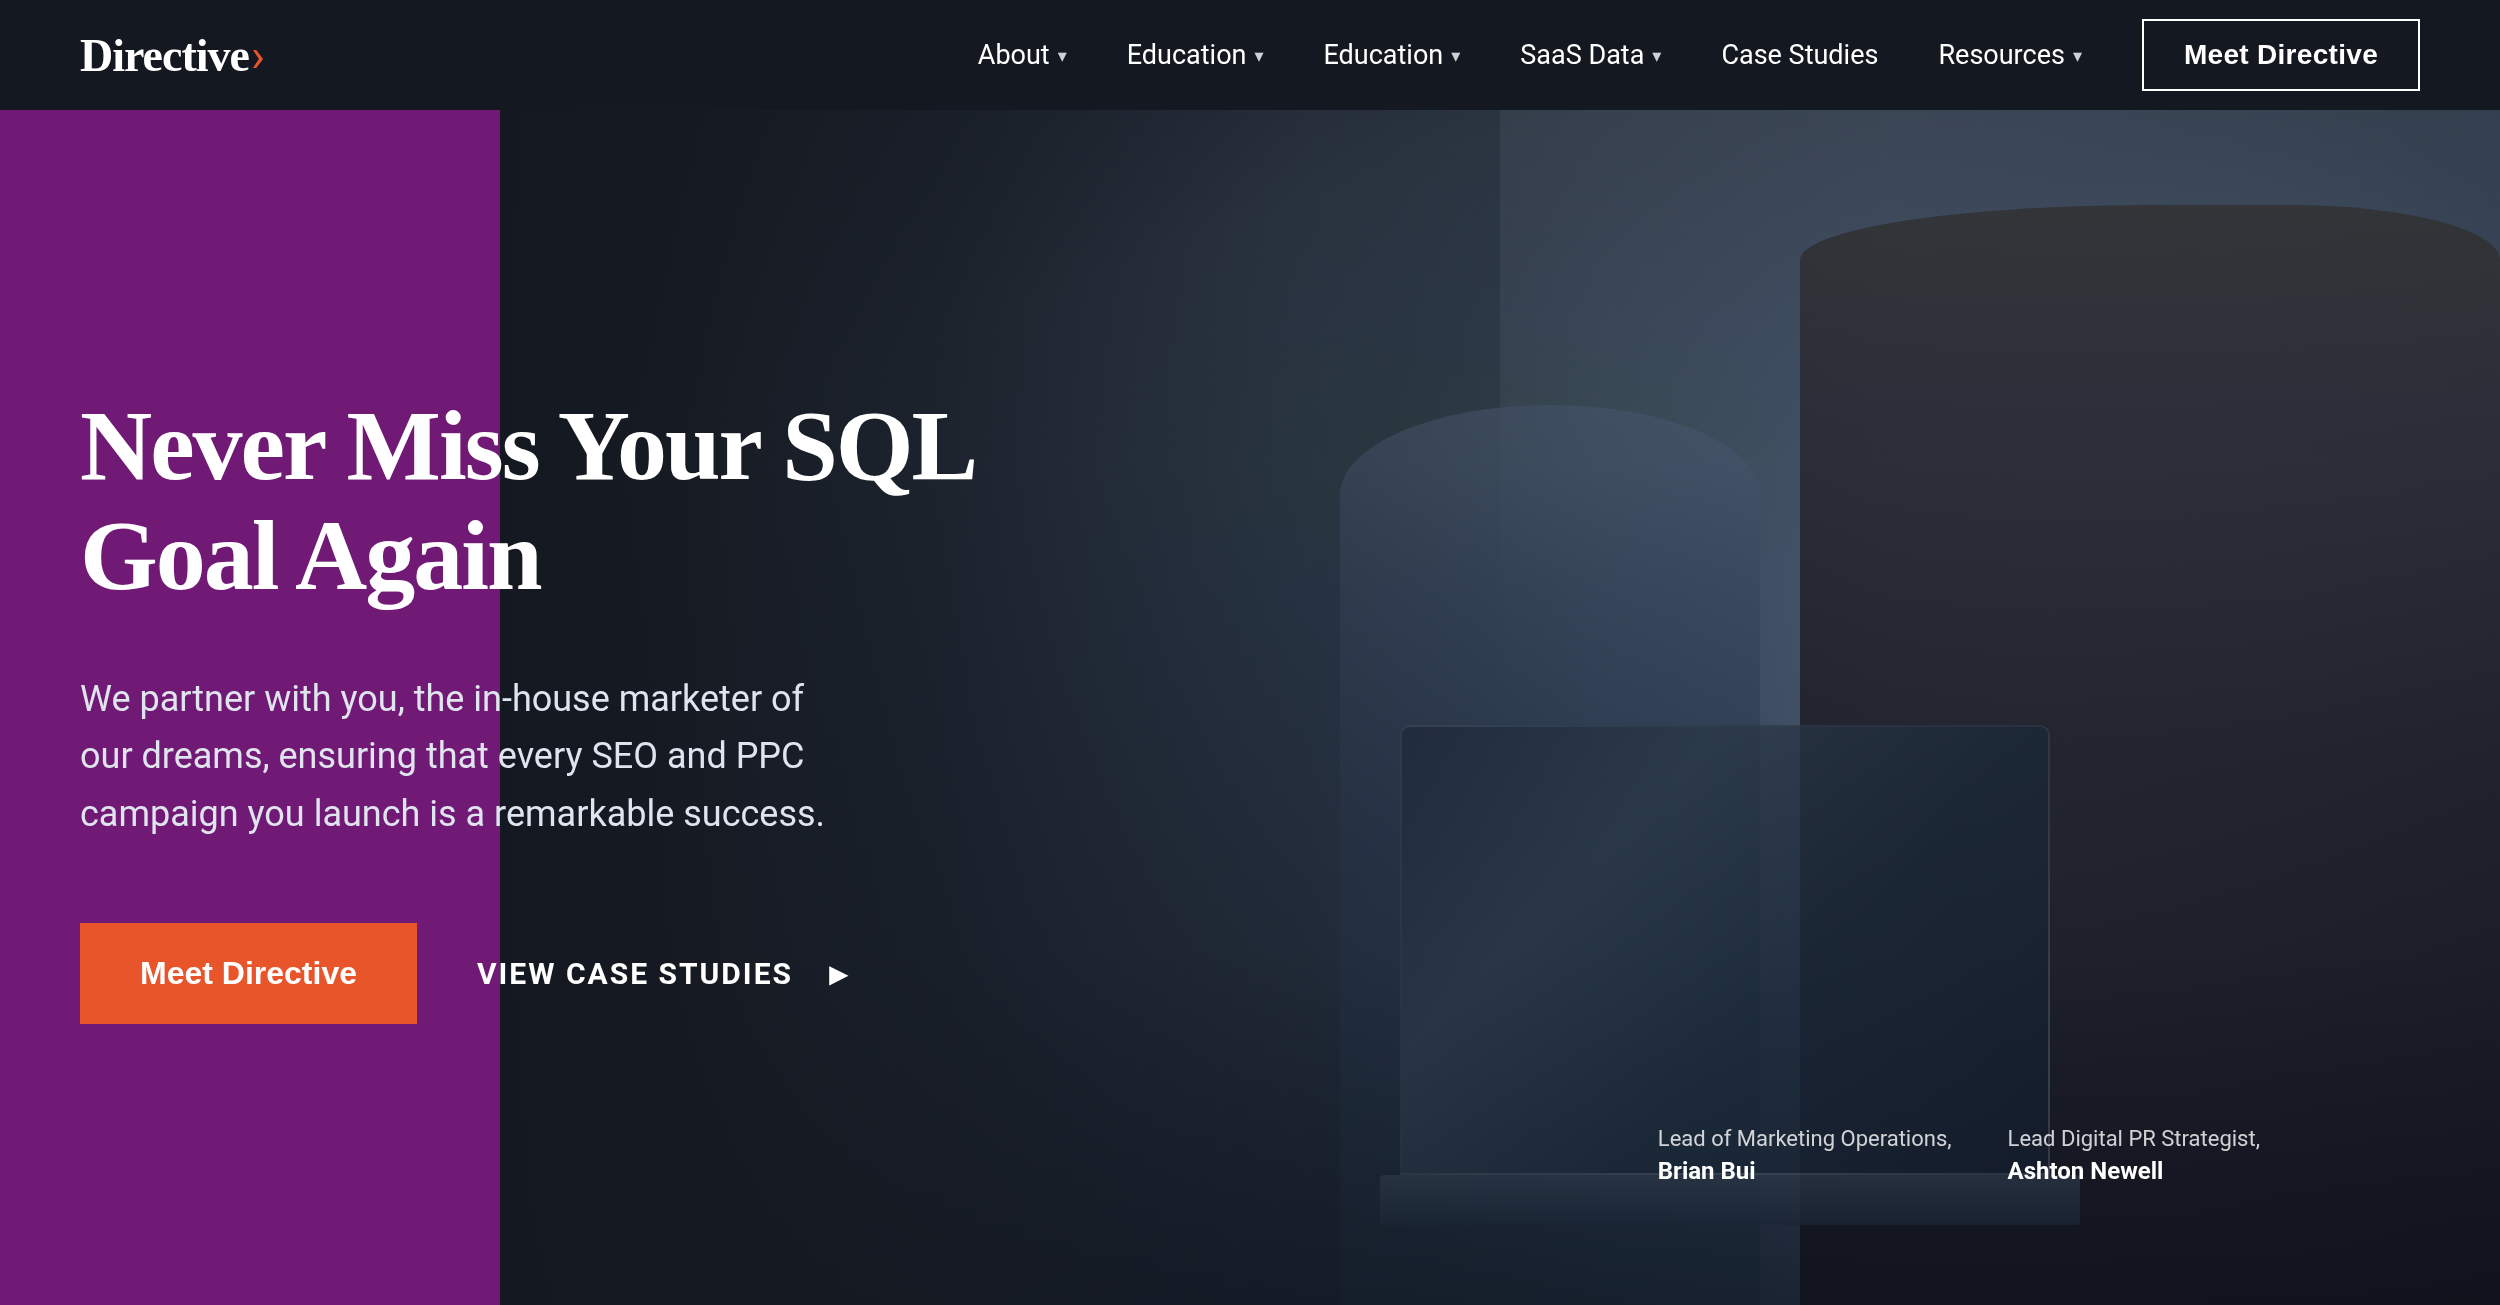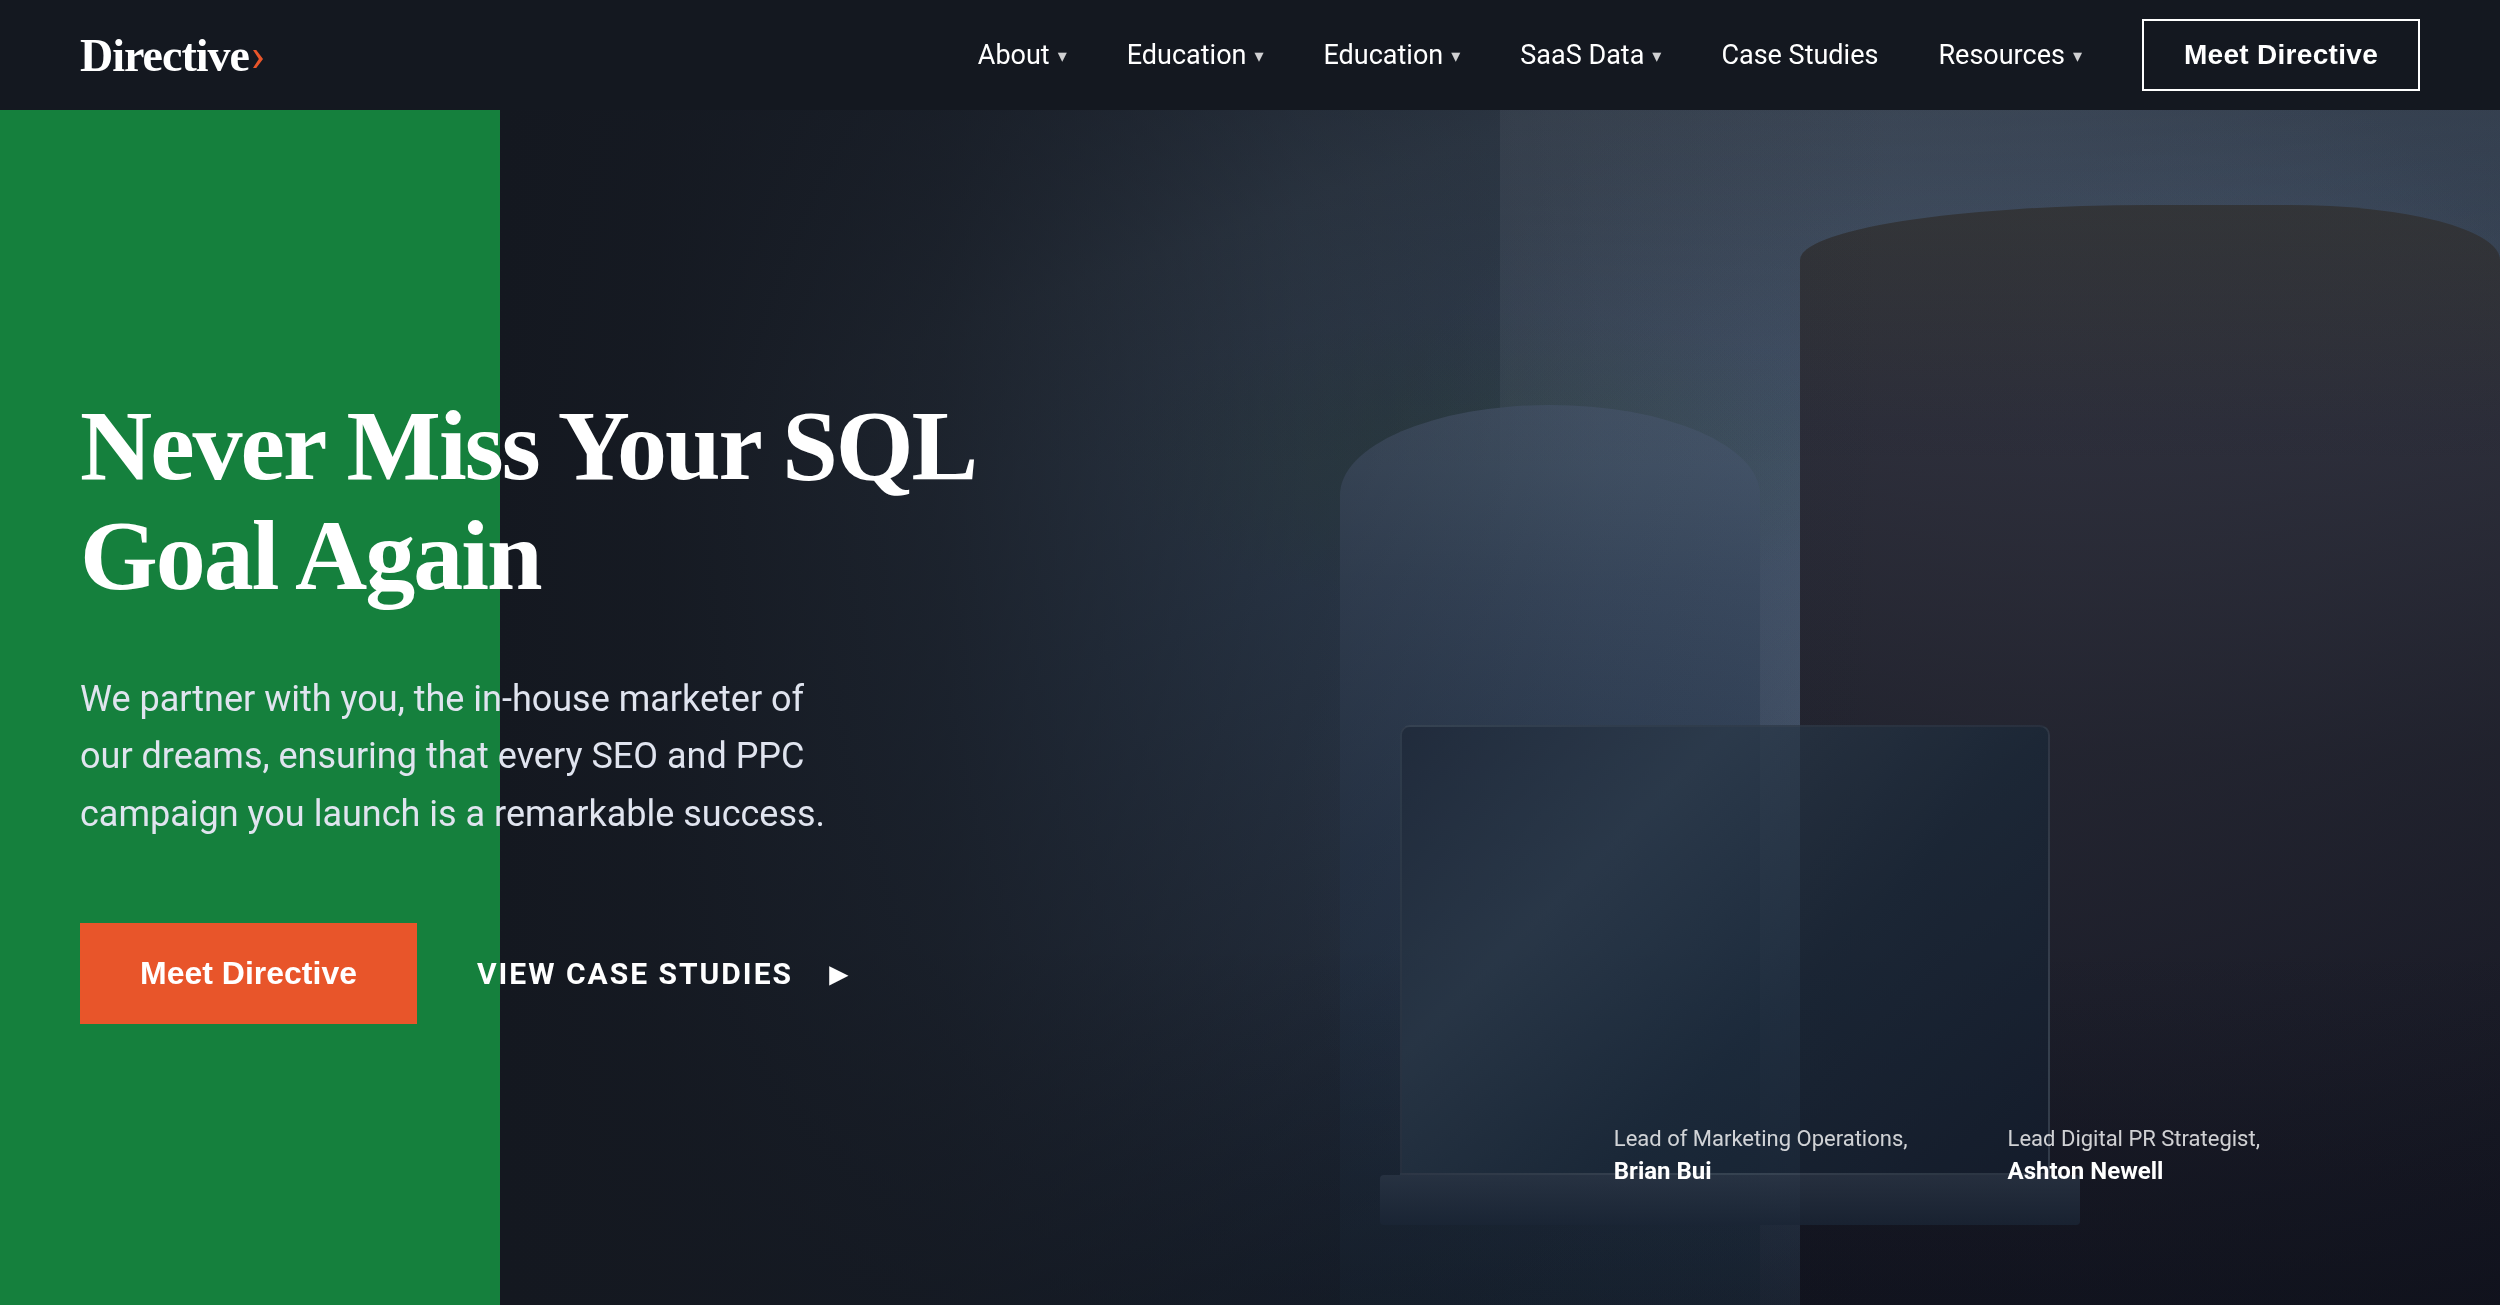--- a/index.html
+++ b/index.html
@@ -85,21 +85,21 @@
       cursor: pointer;
       white-space: nowrap;
       letter-spacing: 0.3px;
     }
 
     
     .hero {
       position: relative;
       width: 100%;
       height: 1195px;
-      background: #15803d;
+      background: #701a75;
       overflow: hidden;
     }
 
     
     .hero-people {
       position: absolute;
       top: 0;
       right: 0;
       width: 80%;
       height: 100%;
@@ -178,21 +178,21 @@
       font-size: 32px;
     }
 
     
     .hero-attribution {
       position: absolute;
       bottom: 120px;
       right: 240px;
       z-index: 2;
       display: flex;
-      gap: 100px;
+      gap: 56px;
       align-items: flex-start;
     }
 
     .attribution-item {
       display: flex;
       flex-direction: column;
       gap: 6px;
     }
 
     .attribution-role {

